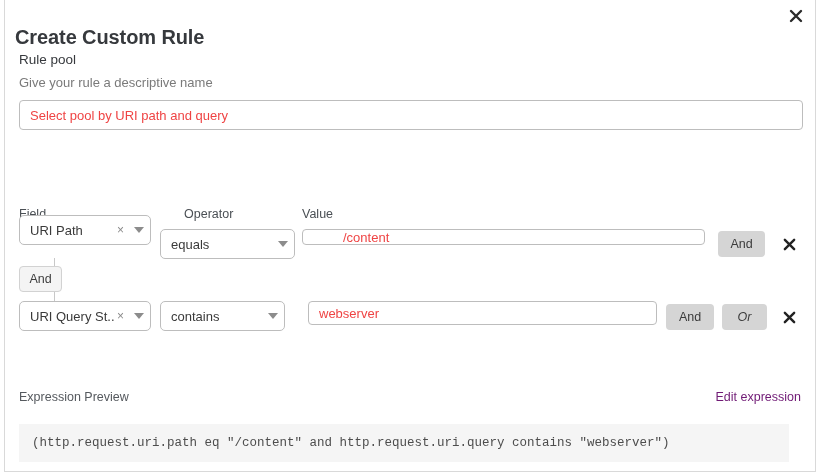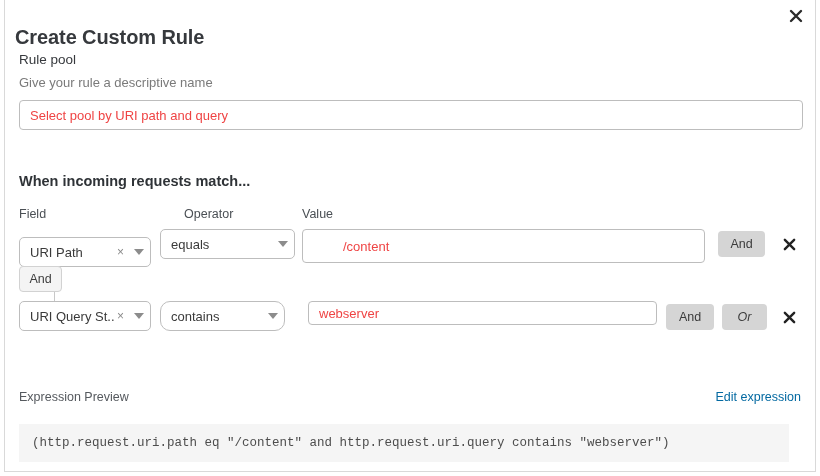--- a/index.html
+++ b/index.html
@@ -188,21 +188,21 @@
     left: 14px;
     top: 390px;
     font-size: 12.5px;
     color: #55595e;
   }
   .edit-link {
     position: absolute;
     right: 14px;
     top: 390px;
     font-size: 12.5px;
-    color: #0369a1;
+    color: #701a75;
     text-decoration: none;
     cursor: pointer;
   }
   .preview-box {
     position: absolute;
     left: 14px;
     top: 424px;
     width: 770px;
     height: 38px;
     background: #f5f5f5;
@@ -228,65 +228,64 @@
     <svg width="14" height="14" viewBox="0 0 14 14" aria-hidden="true">
       <path d="M2 2 L12 12 M12 2 L2 12" stroke="currentColor" stroke-width="2.4" stroke-linecap="round"></path>
     </svg>
   </div>
 
   <div class="section-label" style="left:14px; top:52px;">Rule pool</div>
   <div class="helper-text" style="left:14px; top:75px;">Give your rule a descriptive name</div>
 
   <input class="text-input" style="left: 14px; top: 100px; width: 784px; height: 30px;" type="text" value="Select pool by URI path and query">
 
-  <div class="match-heading">When incoming requests match...</div>
 
   <div class="col-label" style="left:14px;">Field</div>
   <div class="col-label" style="left:155px;margin-left:24px;">Operator</div>
   <div class="col-label" style="left:297px;">Value</div>
 
   <div class="connector-line" style="top:258px; height:9px;"></div>
   <div class="connector-line" style="top:292px; height:10px;"></div>
 
-  <div class="select-box" style="left:14px; top:237px; width:132px;">
+  <div class="select-box" style="left:14px; top:215px; width:132px;">
     <span class="select-value">URI Path</span>
     <span class="select-clear">×</span>
     <span class="select-caret">
       <span class="caret-tri"></span>
     </span>
   </div>
 
   <div class="select-box" style="left:155px; top:229px; width:135px;">
     <span class="select-value">equals</span>
     <span class="select-caret">
       <span class="caret-tri"></span>
     </span>
   </div>
 
-  <input class="text-input" style="left: 297px; top: 229px; width: 403px; height: 34px; padding-left: 40px;" type="text" value="/content">
+  <input class="text-input" style="left: 297px; top: 229px; width: 403px; height: 16px; padding-left: 40px;" type="text" value="/content">
 
   <button class="pill-btn" style="left:713px; top:231px; width:47px;">And</button>
 
   <div class="row-delete" style="left:775px; top:235px;">
     <svg width="13" height="13" viewBox="0 0 14 14" aria-hidden="true">
       <path d="M2 2 L12 12 M12 2 L2 12" stroke="currentColor" stroke-width="2.6" stroke-linecap="round"></path>
     </svg>
   </div>
 
   <div class="and-badge">And</div>
 
   <div class="select-box" style="left:14px; top:301px; width:132px;">
     <span class="select-value">URI Query St...</span>
     <span class="select-clear">×</span>
     <span class="select-caret">
       <span class="caret-tri"></span>
     </span>
   </div>
 
-  <div class="select-box" style="left:155px; top:301px; width:125px;border-radius:10px;">
+  <div class="select-box" style="left:155px; top:301px; width:125px;">
     <span class="select-value">contains</span>
     <span class="select-caret">
       <span class="caret-tri"></span>
     </span>
   </div>
 
   <input class="text-input" style="left: 303px; top: 301px; width: 349px; height: 24px;" type="text" value="webserver">
 
   <button class="pill-btn" style="left:661px; top:304px; width:48px;">And</button>
   <button class="pill-btn" style="left:717px; top:304px; width:45px;font-style:italic;">Or</button>

